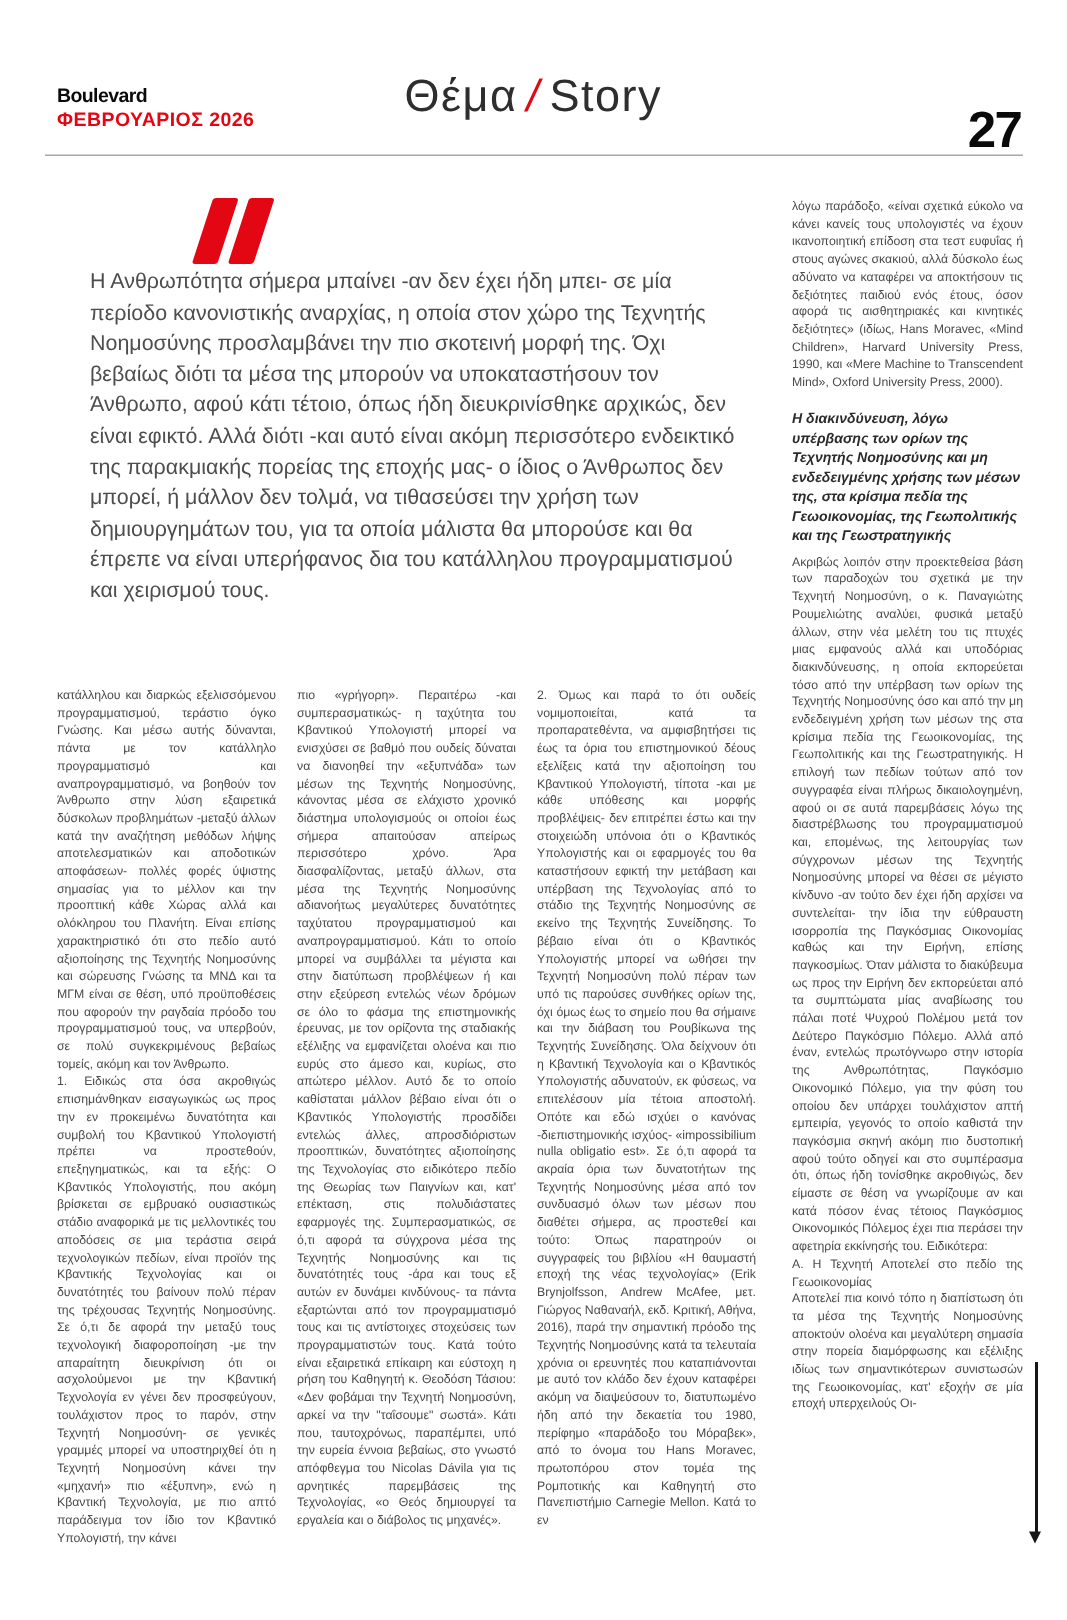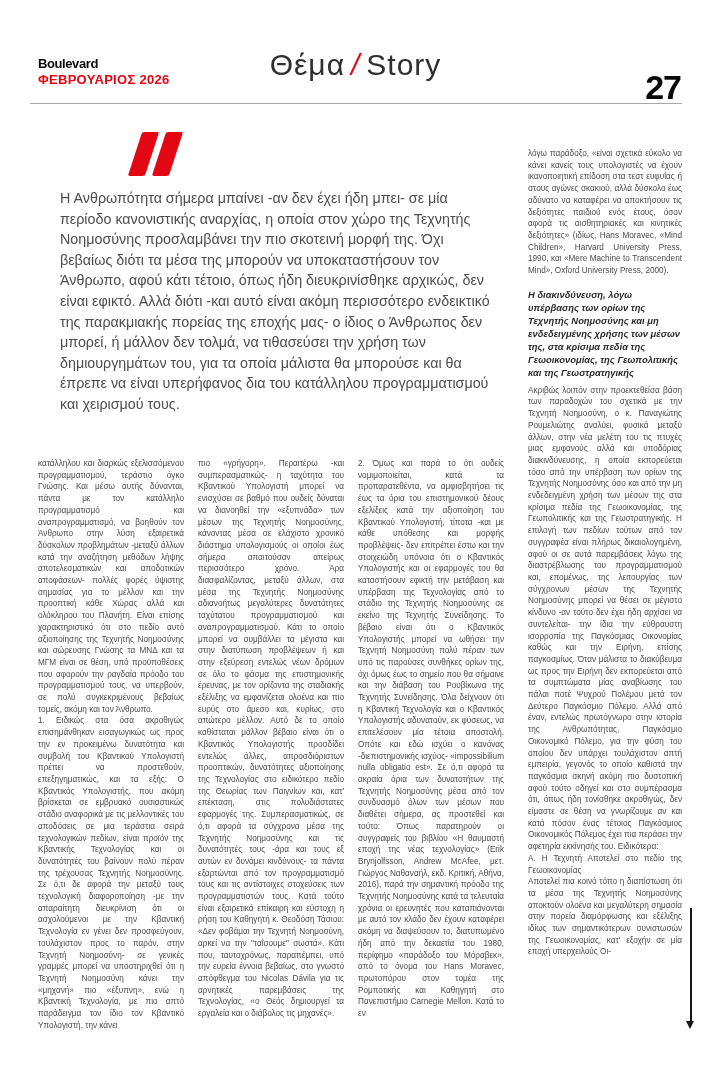--- a/index.html
+++ b/index.html
@@ -26,38 +26,38 @@
   .head-rule { position:absolute; top:103px; left:30px; width:652px; border-top:1px solid #a8a8a8; }
 
   
   .pullquote { position:absolute; top:132px; left:38px; width:466px; }
   .quote-mark { margin-left:97px; height:46px; display:flex; gap:7px; }
   .quote-mark i {
     display:block; width:17px; height:44px; background:#e30613;
     transform:skewX(-18deg); border-radius:2px;
   }
   .quote-text {
-    margin-top:10px; padding-left:22px; width:452px;
+    margin-top:0; padding-left:22px; width:452px;
     font-size:14.3px; line-height:20.6px; color:#4d4d4d;
     white-space:pre-line;
   }
 
   
   .cols {
     position:absolute; top:458px; left:38px; width:466px; height:592px;
     display:flex; gap:14px; overflow:hidden;
   }
   .col {
     flex:1 1 0; font-size:8.2px; line-height:11.7px; text-align:justify;
     white-space:pre-line; color:#4a4a4a; overflow:hidden;
   }
 
   
   .sidebar {
-    position:absolute; top:148px; left:528px; width:154px; height:912px;
+    position:absolute; top:132px; left:528px; width:154px; height:912px;
     font-size:8.2px; line-height:11.7px; text-align:justify; color:#4a4a4a;
     overflow:hidden;
   }
   .sidebar p { margin:0; white-space:pre-line; }
   .sidebar .sb-heading {
     font-size:9.4px; line-height:13px; font-weight:bold; color:#2b2b2b;
     text-align:left; margin:11px 0 6px 0;font-style:italic;
   }
   .sidebar .sb-subhead { margin-top:0; }
 

